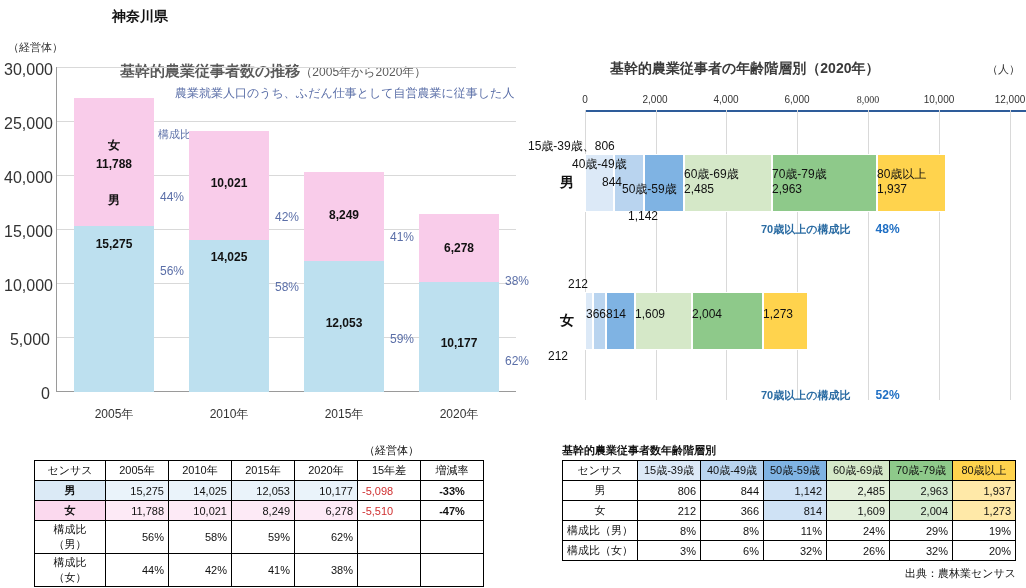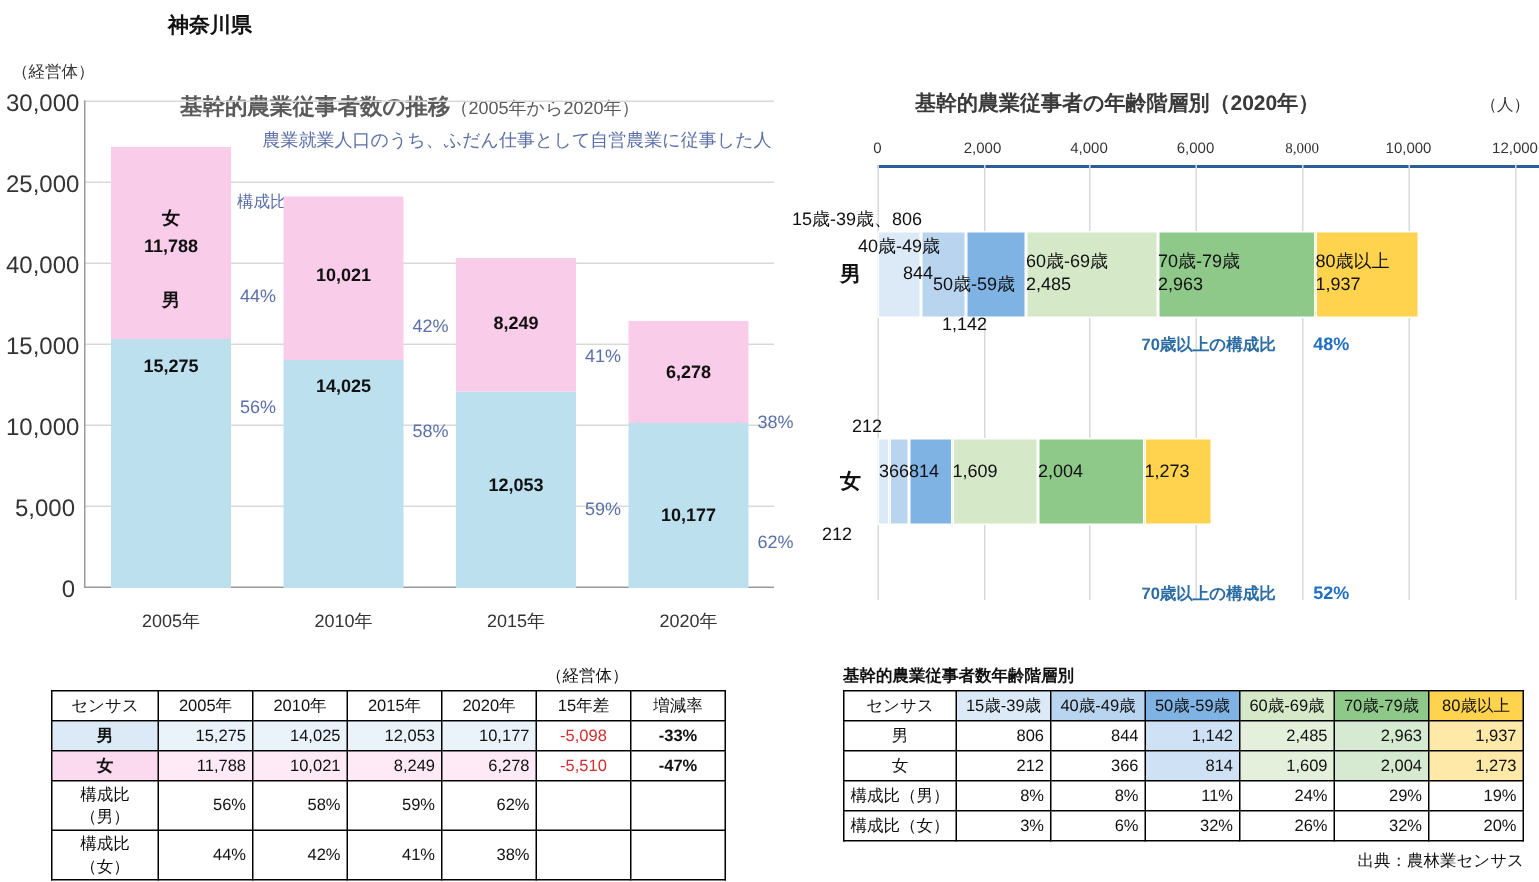--- a/index.html
+++ b/index.html
@@ -51,21 +51,21 @@
   #tbl-left{position:absolute;left:34px;top:460px;}
   #tbl-left td{width:54px;}
   #tbl-left td.first{width:62px;}
   #tbl-left .val{text-align:right;}
   #unit-left-tbl{position:absolute;left:364px;top:443px;font-size:11px;}
   .row-male td.first{background:#dbeaf6;}
   .row-female td.first{background:#fbd9ee;}
   .row-male td{background:#eaf3fa;}
   .row-female td{background:#fdeaf6;}
   .row-plain td{background:#ffffff;}
-  .neg{color:#d03030;text-align:center;}
+  .neg{color:#d03030;text-align:left;}
   .bold{font-weight:bold;}
   #tbl-right-title{position:absolute;left:562px;top:443px;font-size:11px;font-weight:bold;}
   #tbl-right{position:absolute;left:562px;top:460px;}
   #tbl-right td{width:54px;}
   #tbl-right td.first{width:66px;}
   #tbl-right .val{text-align:right;}
   .hdr-c1{background:#dce9f7;}
   .hdr-c2{background:#b9d4ef;}
   .hdr-c3{background:#7fb3e3;}
   .hdr-c4{background:#d5e8c8;}

